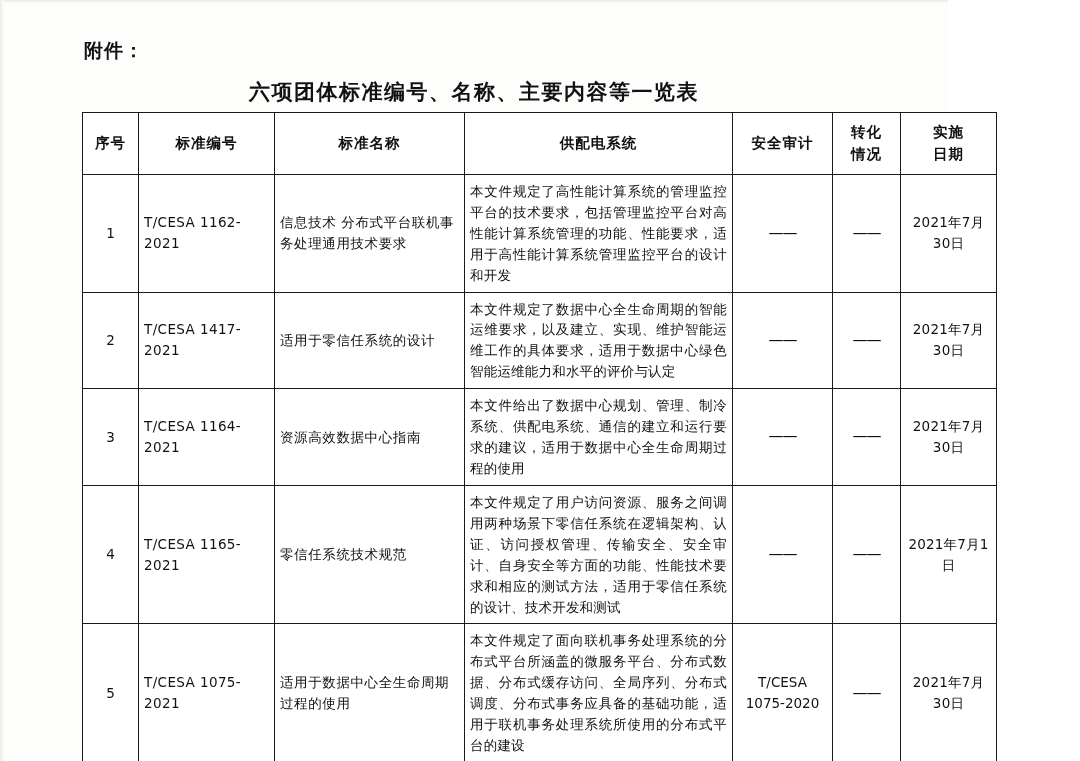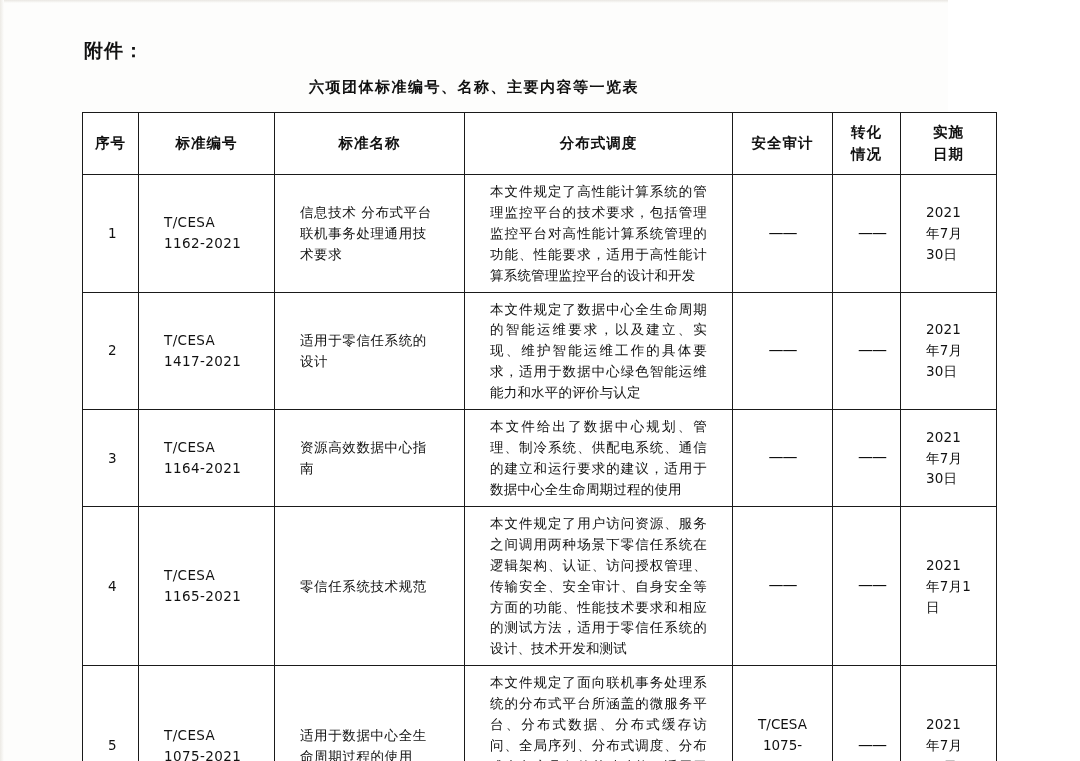--- a/index.html
+++ b/index.html
@@ -30,38 +30,38 @@
     letter-spacing: 1px;
     color: #111;
     font-weight: 600;
   }
   .doc-title {
     position: absolute;
     left: 0;
     right: 0;
     top: 78px;
     text-align: center;
-    font-size: 15px;
+    font-size: 21px;
     font-weight: 700;
     letter-spacing: 1.5px;
     color: #111;
   }
   table.std-table {
     position: absolute;
     left: 82px;
     top: 112px;
     width: 914px;
     border-collapse: collapse;
     table-layout: fixed;
     background: #fff;
   }
   table.std-table th,
   table.std-table td {
     border: 1px solid #1a1a1a;
-    padding: 6px 25px;
+    padding: 6px 5px;
     font-size: 13.5px;
     line-height: 1.55;
     color: #111;
     vertical-align: middle;
   }
   table.std-table th {
     text-align: center;
     font-weight: 700;
     font-size: 14.5px;
     letter-spacing: 1px;
@@ -100,21 +100,21 @@
   td.replace {
     text-align: center;
     font-size: 13.5px;
     line-height: 1.5;
   }
   td.convert {
     text-align: center;
     font-size: 14px;
   }
   td.date {
-    text-align: left;
+    text-align: center;
     font-size: 13.5px;
     letter-spacing: 0.2px;
   }
   .dash {
     display: inline-block;
     font-size: 15px;
     letter-spacing: -1px;
   }
   .hdr-two-line {
     line-height: 1.3;
@@ -151,21 +151,21 @@
       <col class="c-content">
       <col class="c-replace">
       <col class="c-convert">
       <col class="c-date">
     </colgroup>
     <thead>
       <tr>
         <th>序号</th>
         <th>标准编号</th>
         <th>标准名称</th>
-        <th>分布式调度</th>
+        <th>供配电系统</th>
         <th>安全审计</th>
         <th class="hdr-two-line">
           <div>转化</div>
           <div>情况</div>
         </th>
         <th class="hdr-two-line">
           <div>实施</div>
           <div>日期</div>
         </th>
       </tr>

